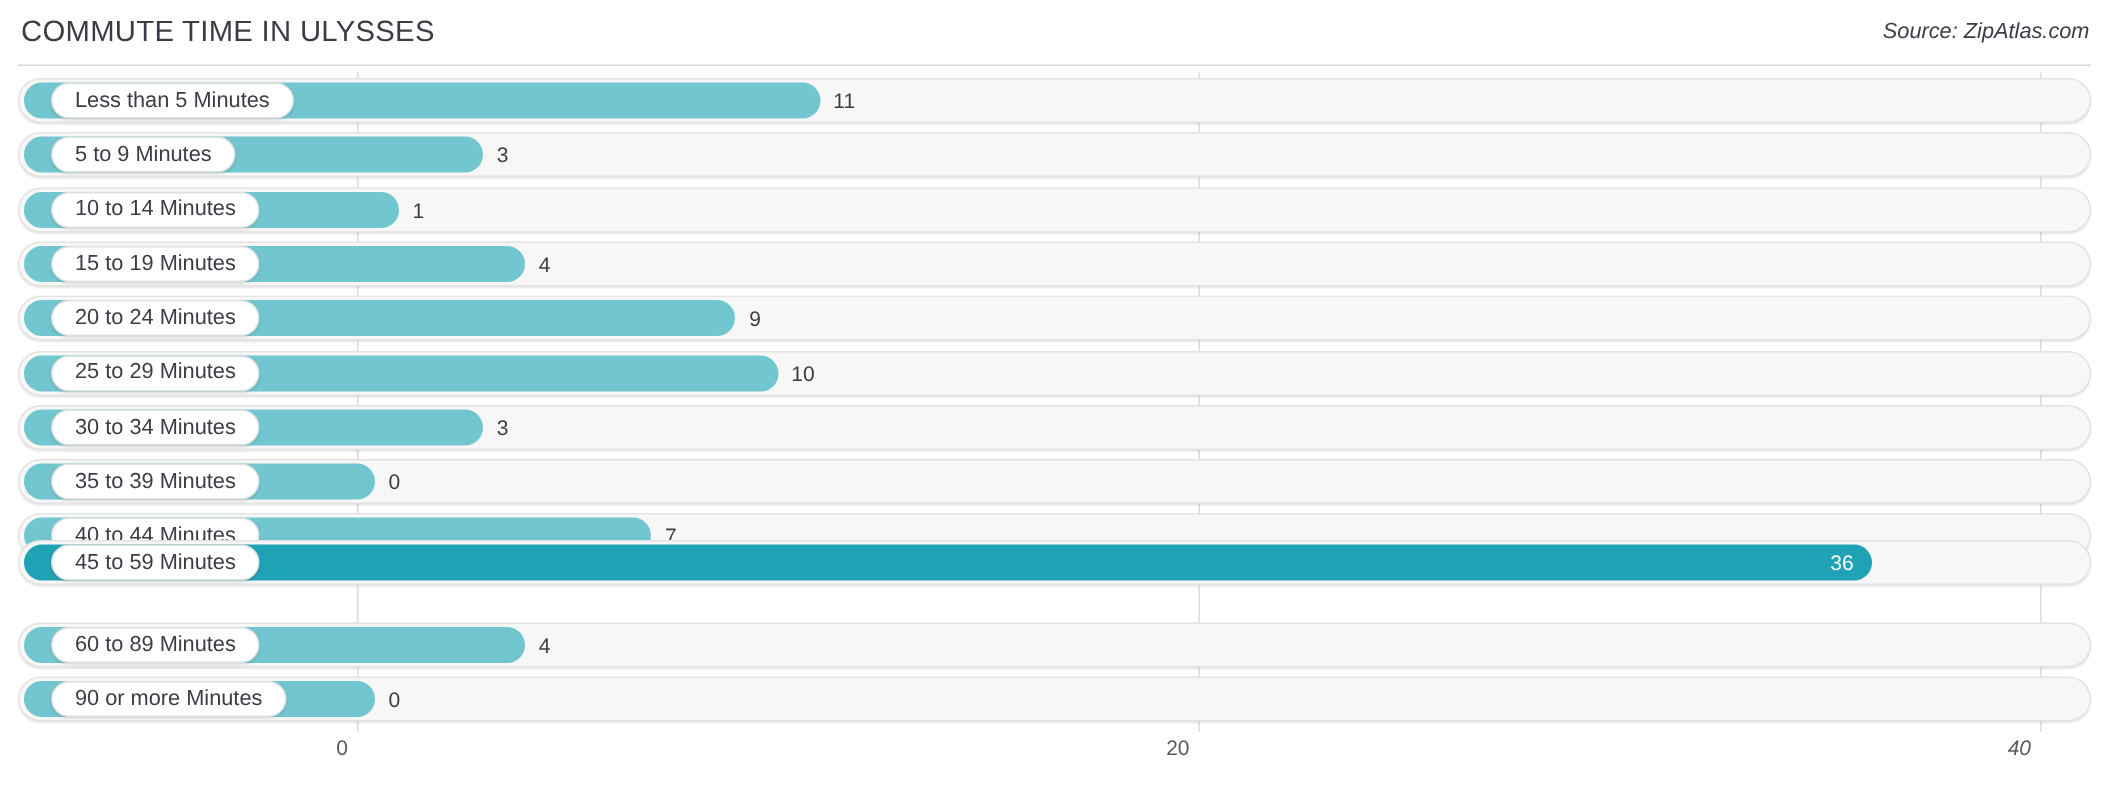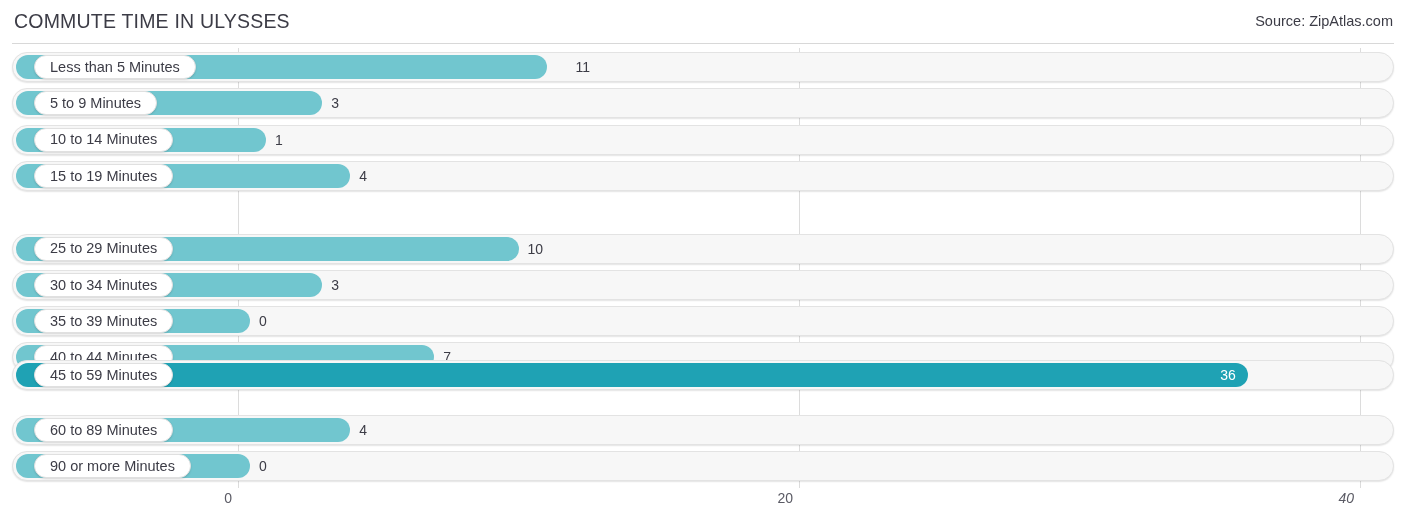--- a/index.html
+++ b/index.html
@@ -36,20 +36,21 @@
     letter-spacing: 0.2px;
     color: #3c3c46;
     font-weight: 400;
     white-space: nowrap;
   }
   .source-note {
     position: absolute;
     right: 13px;
     top: 13px;
     font-size: 14.5px;
+    font-style: italic;
     color: #3c3c46;
     white-space: nowrap;
   }
   .header-rule {
     position: absolute;
     left: 12px;
     top: 43px;
     width: 1382px;
     height: 1px;
     background: #d8d8d8;
@@ -175,21 +176,21 @@
   <div class="plot" id="plot">
       <div class="gridline" style="left: 238px;"></div>
       <div class="gridline" style="left: 799px;"></div>
       <div class="gridline" style="left: 1360px;"></div>
       <div class="row" style="top: 4px;">
         <div class="track"></div>
         <div class="bar" style="width: 530.55px;"></div>
         <div class="label-pill">
           <span>Less than 5 Minutes</span>
         </div>
-        <div class="value-out" style="left: 543.55px; margin-left: 20px;">11</div>
+        <div class="value-out" style="left: 543.55px;">11</div>
       </div>
       <div class="row" style="top: 40.3px;">
         <div class="track"></div>
         <div class="bar" style="width: 306.15px;"></div>
         <div class="label-pill">
           <span>5 to 9 Minutes</span>
         </div>
         <div class="value-out" style="left: 319.15px;">3</div>
       </div>
       <div class="row" style="top: 76.6px;">
@@ -200,20 +201,28 @@
         </div>
         <div class="value-out" style="left: 263.05px;">1</div>
       </div>
       <div class="row" style="top: 112.9px;">
         <div class="track"></div>
         <div class="bar" style="width: 334.2px;"></div>
         <div class="label-pill">
           <span>15 to 19 Minutes</span>
         </div>
         <div class="value-out" style="left: 347.2px;">4</div>
+      </div>
+      <div class="row" style="top: 149.2px;">
+        <div class="track"></div>
+        <div class="bar" style="width: 474.45px;"></div>
+        <div class="label-pill">
+          <span>20 to 24 Minutes</span>
+        </div>
+        <div class="value-out" style="left: 487.45px;">9</div>
       </div>
       <div class="row" style="top: 185.5px;">
         <div class="track"></div>
         <div class="bar" style="width: 502.5px;"></div>
         <div class="label-pill">
           <span>25 to 29 Minutes</span>
         </div>
         <div class="value-out" style="left: 515.5px;">10</div>
       </div>
       <div class="row" style="top: 221.8px;">

